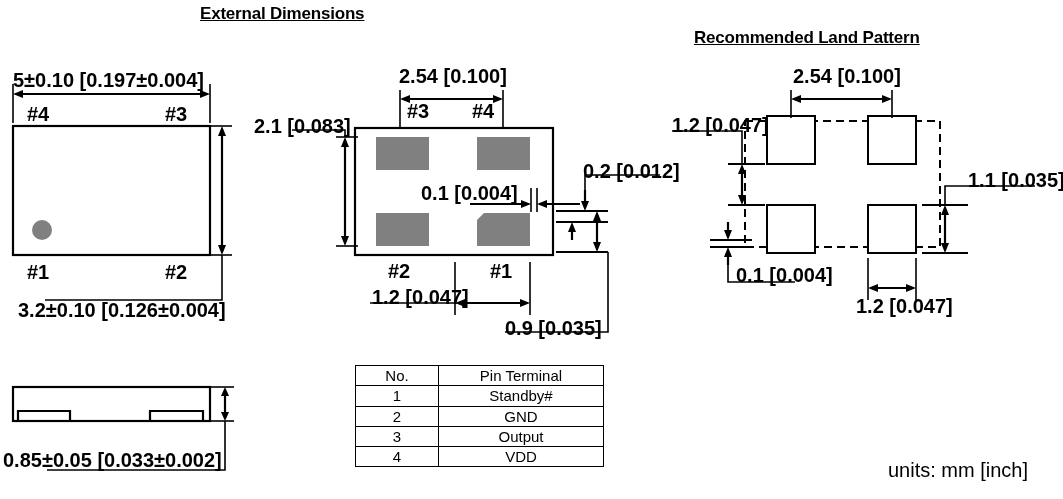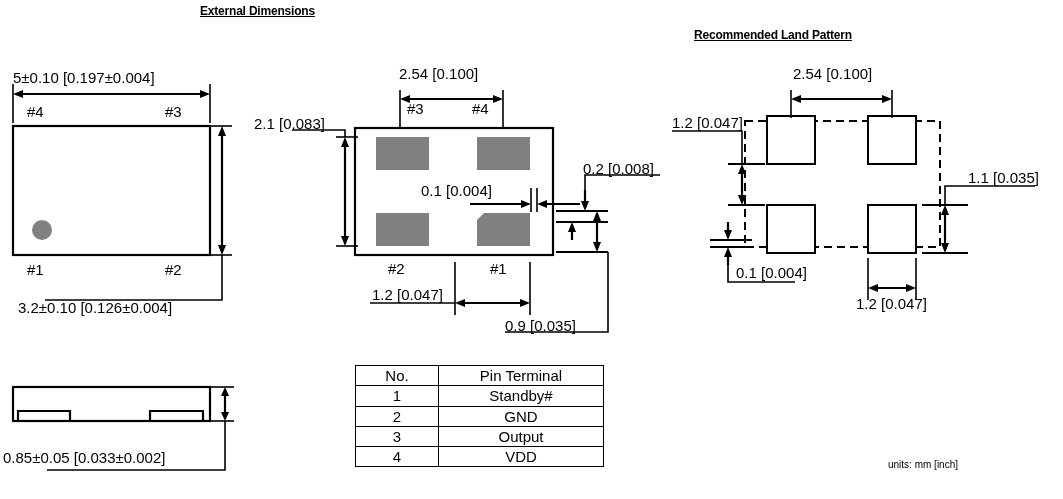--- a/index.html
+++ b/index.html
@@ -3,25 +3,25 @@
 <meta charset="utf-8">
 <style>
   html,body{margin:0;padding:0;background:#fff;}
   body{
     width:1063px;height:499px;position:relative;overflow:hidden;
     font-family:"Liberation Sans","DejaVu Sans",sans-serif;
     color:#000;
   }
   .abs{position:absolute;}
   .ttl{
-    font-size:12px;font-weight:bold;text-decoration:underline;
+    font-size:17px;font-weight:bold;text-decoration:underline;
     white-space:nowrap;letter-spacing:-0.2px;
   }
-  .lbl{font-size:15px;white-space:nowrap;line-height:1;}
-  .units{font-size:10px;white-space:nowrap;text-align:right;}
+  .lbl{font-size:20px;white-space:nowrap;line-height:1;font-weight:bold;}
+  .units{font-size:20px;white-space:nowrap;text-align:right;}
   svg{position:absolute;left:0;top:0;overflow:visible;}
   .pad{fill:#808080;}
   .body-rect{fill:#fff;stroke:#000;stroke-width:2.2;}
   .land-pad{fill:#fff;stroke:#000;stroke-width:2;}
   .dash-out{fill:none;stroke:#000;stroke-width:2;stroke-dasharray:8 5;}
   .ln{stroke:#000;stroke-width:1.6;fill:none;}
   .ln-th{stroke:#000;stroke-width:2.2;fill:none;}
   .dot{fill:#808080;}
   
   .pin-table{
@@ -201,21 +201,21 @@
 <div class="abs lbl" style="left:165px;top:262px;">#2</div>
 <div class="abs lbl" style="left:18px;top:300px;">3.2±0.10 [0.126±0.004]</div>
 
 <div class="abs lbl" style="left:3px;top:450px;">0.85±0.05 [0.033±0.002]</div>
 
 <div class="abs lbl" style="left:399px;top:66px;">2.54 [0.100]</div>
 <div class="abs lbl" style="left:407px;top:101px;">#3</div>
 <div class="abs lbl" style="left:472px;top:101px;">#4</div>
 <div class="abs lbl" style="left:254px;top:116px;">2.1 [0.083]</div>
 <div class="abs lbl" style="left:421px;top:183px;">0.1 [0.004]</div>
-<div class="abs lbl" style="left:583px;top:161px;">0.2 [0.008]</div>
+<div class="abs lbl" style="left:583px;top:161px;">0.2 [0.012]</div>
 <div class="abs lbl" style="left:388px;top:261px;">#2</div>
 <div class="abs lbl" style="left:490px;top:261px;">#1</div>
 <div class="abs lbl" style="left:372px;top:287px;">1.2 [0.047]</div>
 <div class="abs lbl" style="left:505px;top:318px;">0.9 [0.035]</div>
 
 <div class="abs lbl" style="left:793px;top:66px;">2.54 [0.100]</div>
 <div class="abs lbl" style="left:672px;top:115px;">1.2 [0.047]</div>
 <div class="abs lbl" style="left:968px;top:170px;">1.1 [0.035]</div>
 <div class="abs lbl" style="left:736px;top:265px;">0.1 [0.004]</div>
 <div class="abs lbl" style="left:856px;top:296px;">1.2 [0.047]</div>

